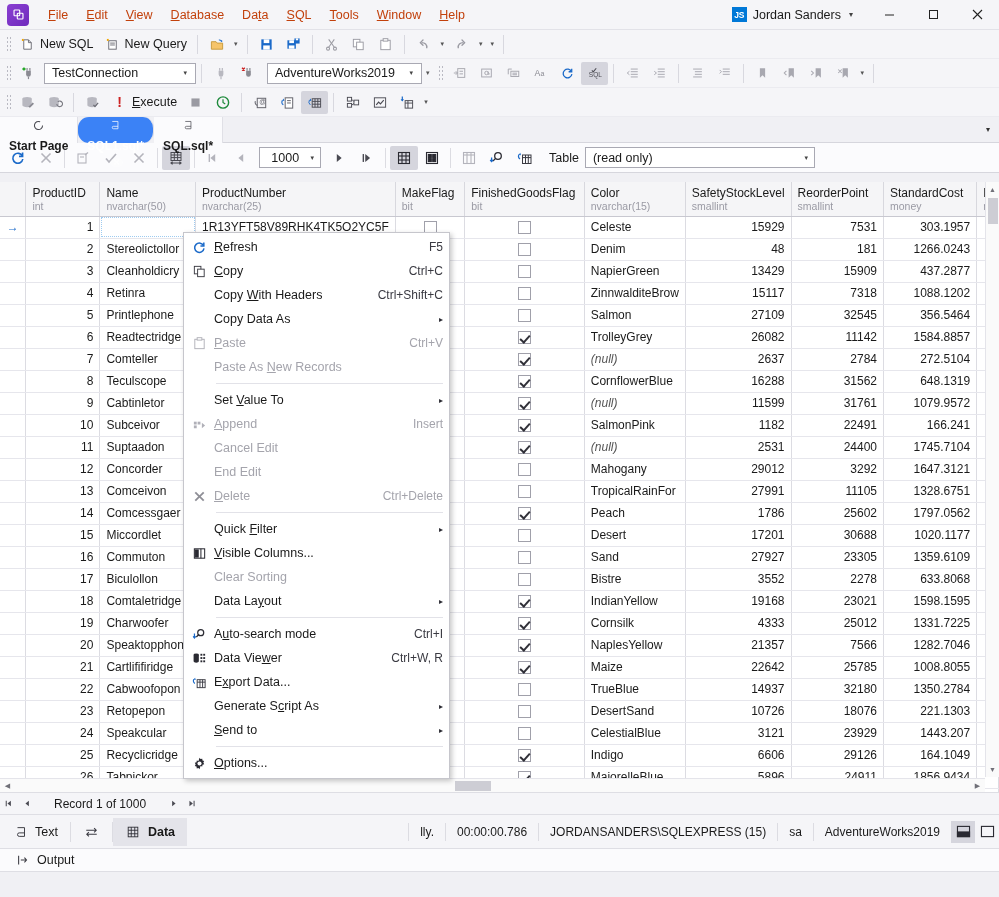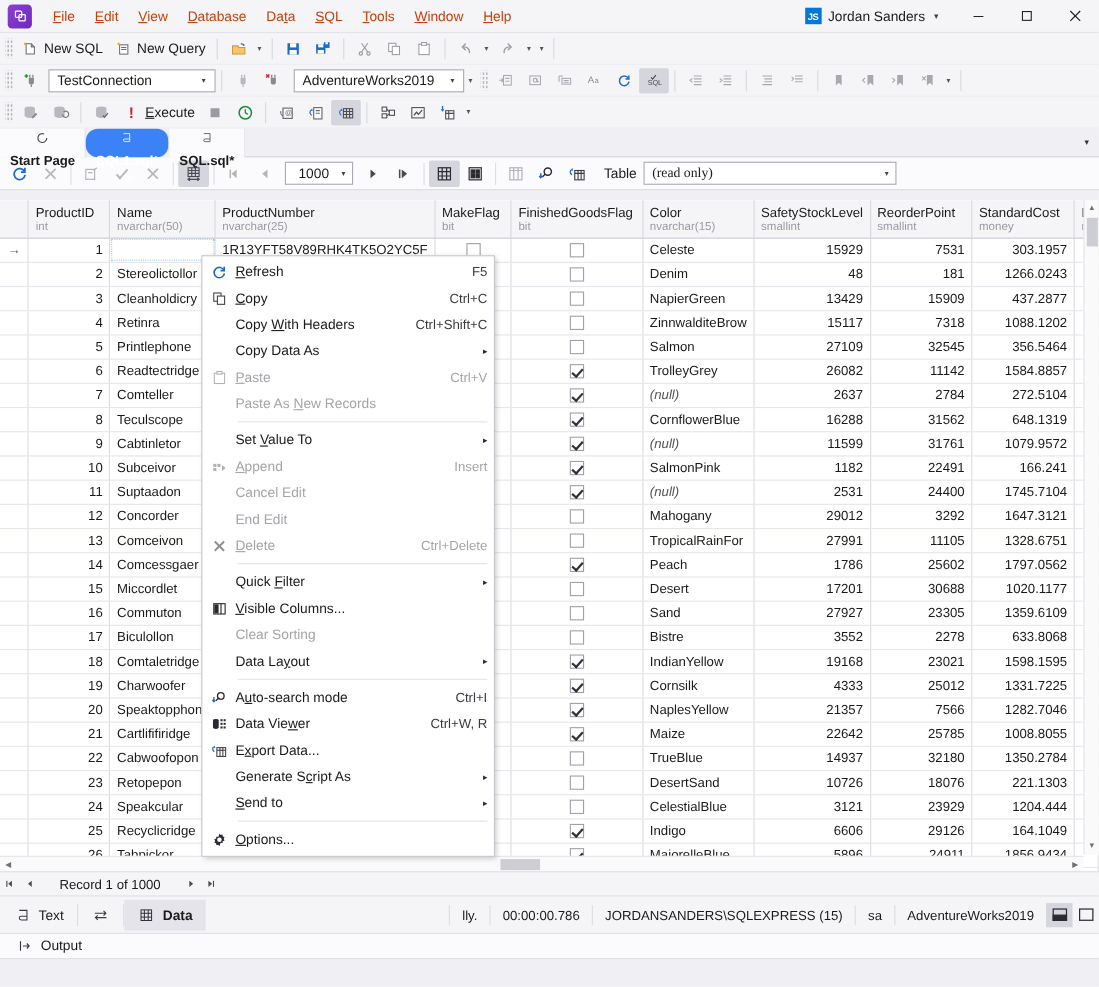--- a/index.html
+++ b/index.html
@@ -110,21 +110,21 @@
     justify-content:center;border-radius:2px;flex:none;color:#3a3a42;}
   .gb-btn.active{background:#d5d5dd;}
   .gb-btn.disabled{color:#b4b4bc;}
   .gb-sep{width:1px;height:20px;background:#dcdce2;margin:0 4px;flex:none;}
   .rowcombo{height:21px;width:62px;border:1px solid #a9a9b3;background:#fff;
     display:flex;align-items:center;font-size:12.5px;margin:0 4px;flex:none;}
   .rowcombo .rv{flex:1;text-align:center;}
   .rowcombo .ra{font-size:7px;color:#444;padding-right:6px;}
   .tablelabel{font-size:12.5px;margin:0 6px 0 10px;flex:none;}
   .tablecombo{height:21px;flex:1;max-width:230px;border:1px solid #a9a9b3;
-    background:#fff;display:flex;align-items:center;padding-left:7px;font-size:12.5px;font-family:Liberation Serif, serif;}
+    background:#fff;display:flex;align-items:center;padding-left:7px;font-size:12.5px;}
   .tablecombo .tv{flex:1;}
   .tablecombo .ta{font-size:7px;color:#444;padding:0 6px;}
 
   
   .gridwrap{position:absolute;left:0;top:182px;right:0;bottom:105px;
     background:#fff;overflow:hidden;}
   table.grid{border-collapse:collapse;table-layout:fixed;font-size:12px;}
   table.grid th{
     background:#f5f5f7;border-right:1px solid #d8d8de;border-bottom:1px solid #c8c8d0;
     text-align:left;vertical-align:top;padding:4px 6px 3px 6px;font-weight:normal;
@@ -1164,21 +1164,21 @@
           <tr>
             <td class="rowhdr"></td>
             <td class="num">24</td>
             <td class="">Speakcular</td>
             <td class=""></td>
             <td class="chk"><span class="cbx"></span></td>
             <td class="chk"><span class="cbx"></span></td>
             <td class="">CelestialBlue</td>
             <td class="num">3121</td>
             <td class="num">23929</td>
-            <td class="num">1204.444</td>
+            <td class="num">1443.207</td>
             <td class="num"></td>
           </tr>
           <tr>
             <td class="rowhdr"></td>
             <td class="num">25</td>
             <td class="">Recyclicridge</td>
             <td class=""></td>
             <td class="chk"><span class="cbx"></span></td>
             <td class="chk"><span class="cbx on"></span></td>
             <td class="">Indigo</td>

